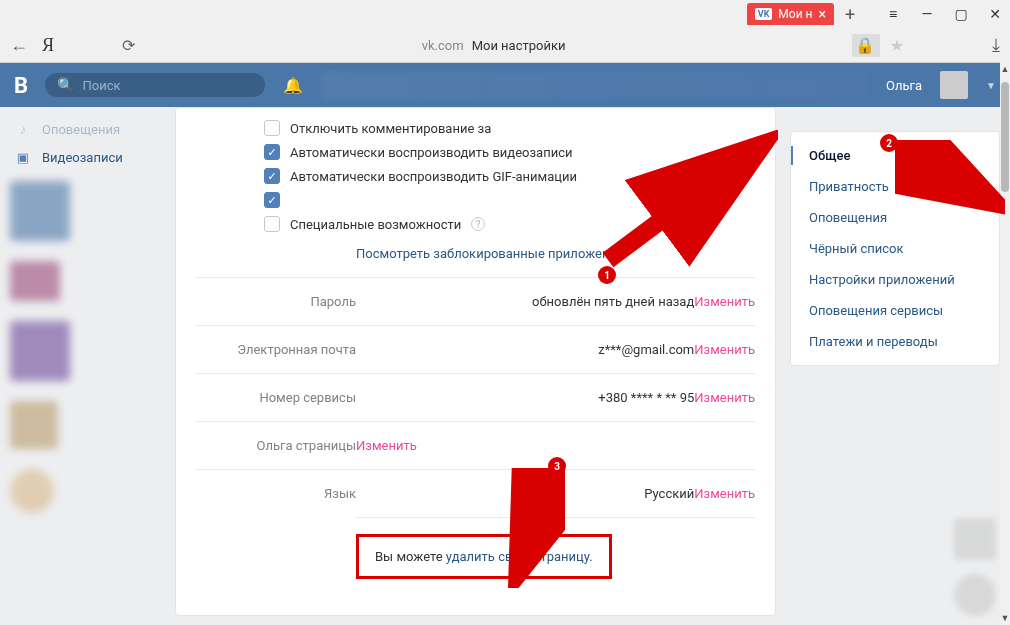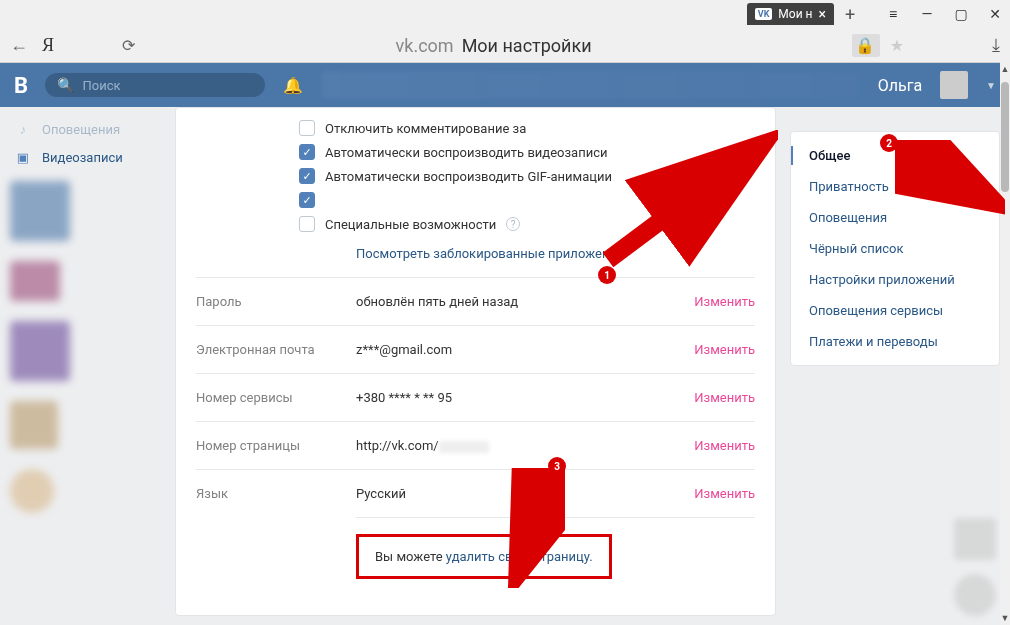--- a/index.html
+++ b/index.html
@@ -1,68 +1,68 @@
 <!DOCTYPE html>
 <html><head>
 <meta charset="utf-8">
 <style>
   * { box-sizing: border-box; margin: 0; padding: 0; font-family: -apple-system, BlinkMacSystemFont, "Segoe UI", Roboto, Arial, sans-serif; }
   body { background: #edeef0; width: 1010px; height: 625px; overflow: hidden; position: relative; }
   
   
   .browser-chrome { background: #f0f0f0; border-bottom: 1px solid #d0d0d0; }
   .tab-bar { height: 28px; display: flex; align-items: center; padding: 0 8px; gap: 4px; justify-content: flex-end; }
-  .tab { background: #404040; color: #fff; font-size: 12px; padding: 4px 8px; border-radius: 3px 3px 0 0; display: flex; align-items: center; gap: 6px; }
+  .tab { background: #ef4444; color: #fff; font-size: 12px; padding: 4px 8px; border-radius: 3px 3px 0 0; display: flex; align-items: center; gap: 6px; }
   .tab .vk-badge { background: #fff; color: #4a76a8; font-size: 9px; font-weight: bold; padding: 1px 3px; border-radius: 2px; }
   .tab .close { cursor: pointer; font-size: 14px; line-height: 1; }
   .new-tab { width: 24px; height: 24px; display: flex; align-items: center; justify-content: center; cursor: pointer; color: #555; font-size: 18px; }
   .win-controls { display: flex; gap: 20px; margin-left: 20px; color: #333; }
   .win-btn { width: 14px; height: 14px; display: flex; align-items: center; justify-content: center; cursor: pointer; font-size: 14px; }
   
   .addr-bar { height: 34px; display: flex; align-items: center; padding: 0 10px; gap: 14px; }
   .nav-btn { color: #666; font-size: 18px; cursor: pointer; }
   .ya { font-family: Georgia, serif; font-size: 18px; color: #333; }
   .reload { color: #666; font-size: 16px; cursor: pointer; }
-  .url-area { flex: 1; display: flex; justify-content: center; align-items: center; gap: 8px; font-size: 18px; color: #333; }
+  .url-area { flex: 1; display: flex; justify-content: center; align-items: center; gap: 8px; font-size: 13px; color: #333; }
   .url-host { color: #888; }
   .addr-right { display: flex; align-items: center; gap: 10px; color: #888; }
   .lock-badge { background: #ddd; padding: 2px 4px; border-radius: 2px; }
   .dl-arrow { color: #555; font-size: 18px; cursor: pointer;}
   
   
   .vk-header { background: #4a76a8; height: 44px; display: flex; align-items: center; padding: 0 14px; gap: 18px; color: #fff; }
   .vk-logo { font-size: 22px; font-weight: bold; letter-spacing: -1px; }
   .search-wrap { background: #3a5f87; border-radius: 16px; display: flex; align-items: center; padding: 4px 12px; width: 220px; gap: 8px; }
   .search-wrap input { background: transparent; border: none; color: #c9d5e2; font-size: 13px; width: 100%; outline: none; }
   .search-wrap input::placeholder { color: #9ab2cc; }
   .search-icon { color: #9ab2cc; font-size: 14px; }
   .bell { font-size: 16px; color: #c9d5e2; cursor: pointer;}
   .header-blur { flex: 1; height: 28px; background: linear-gradient(90deg, rgba(255,255,255,0.05), rgba(255,255,255,0.02)); filter: blur(2px); border-radius: 3px;}
-  .username { font-size: 16px; color:#fff;}
+  .username { font-size: 13px; color:#fff;}
   .avatar-sm { width: 28px; height: 28px; background: #ccc; border-radius: 2px; }
   .drop { color: #c9d5e2; font-size: 10px;}
   
   
   .main { display: flex; height: calc(625px - 28px - 34px - 44px); position: relative;}
   .left-col { width: 175px; padding: 8px 0; }
   .left-item { display: flex; align-items: center; gap: 10px; padding: 5px 14px; font-size: 13px; color: #2a5885; cursor: pointer;}
   .left-icon { width: 18px; height: 18px; display:flex; align-items:center; justify-content:center; color:#5181b8;}
   .left-blur-area { padding: 10px; display:flex; flex-direction:column; gap:20px;}
   .blur-thumb { width: 60px; height: 60px; background:#ccc; border-radius:4px; filter:blur(4px); opacity:0.6;}
   
   .content-col { flex: 1; display:flex; gap:14px; padding: 0 10px 10px 0;}
   .settings-panel { background:#fff; border:1px solid #e3e4e8; border-radius:4px; flex:1; padding: 0 20px 20px 20px; position:relative; min-width:0;}
   
-  .checkbox-row { display:flex; align-items:center; gap:10px; padding: 4px 0; margin-left: 103px;}
+  .checkbox-row { display:flex; align-items:center; gap:10px; padding: 4px 0; margin-left: 68px;}
   .cb { width:16px; height:16px; border:1px solid #c1c9d1; border-radius:3px; display:flex; align-items:center; justify-content:center; flex-shrink:0;}
   .cb.checked { background:#5181b8; border-color:#5181b8; color:#fff; font-size:11px;}
   .cb-label { font-size:13px; color:#333;}
   .link-blocked { font-size:13px; color:#2a5885; margin-left:160px; padding: 10px 0 16px 0; cursor:pointer;}
   
-  .setting-row { display:flex; align-items:center; padding: 16px 0; border-top:1px solid #e7e8ec; font-size:13px;}
+  .setting-row { display:flex; align-items:center; padding: 16px 0; border-top:1px solid #e7e8ec; font-size:13px;text-align:right;}
   .setting-label { width:160px; color:#828282;}
   .setting-value { flex:1; color:#333;}
   .setting-action { color:#ec4899; cursor:pointer;}
   
   .delete-row { border-top:1px solid #e7e8ec; padding:16px 0; font-size:13px; color:#333; margin-left:160px;}
   .delete-row a { color:#2a5885; cursor:pointer;}
   .red-frame { border:3px solid #d80000; padding: 12px 16px; display:inline-block;}
   
   
   .right-panel { width:210px; background:#fff; border:1px solid #e3e4e8; border-radius:4px; padding: 8px 0; align-self:flex-start; margin-top:24px;}
@@ -185,24 +185,21 @@
         <span class="setting-label">Электронная почта</span>
         <span class="setting-value">z***@gmail.com</span>
         <span class="setting-action">Изменить</span>
       </div>
       <div class="setting-row">
         <span class="setting-label">Номер сервисы</span>
         <span class="setting-value">+380 **** * ** 95</span>
         <span class="setting-action">Изменить</span>
       </div>
       <div class="setting-row">
-        <span class="setting-label">Номер страницы</span>
-        <span class="setting-value">
-          <span>http://vk.com/</span><span style="display:inline-block;width:50px;height:12px;background:#eee;filter:blur(2px);vertical-align:middle;"></span>
-        </span>
+        <span class="setting-label">Ольга страницы</span>
         <span class="setting-action">Изменить</span>
       </div>
       <div class="setting-row">
         <span class="setting-label">Язык</span>
         <span class="setting-value">Русский</span>
         <span class="setting-action">Изменить</span>
       </div>
 
       <div class="delete-row">
         <span class="red-frame">

